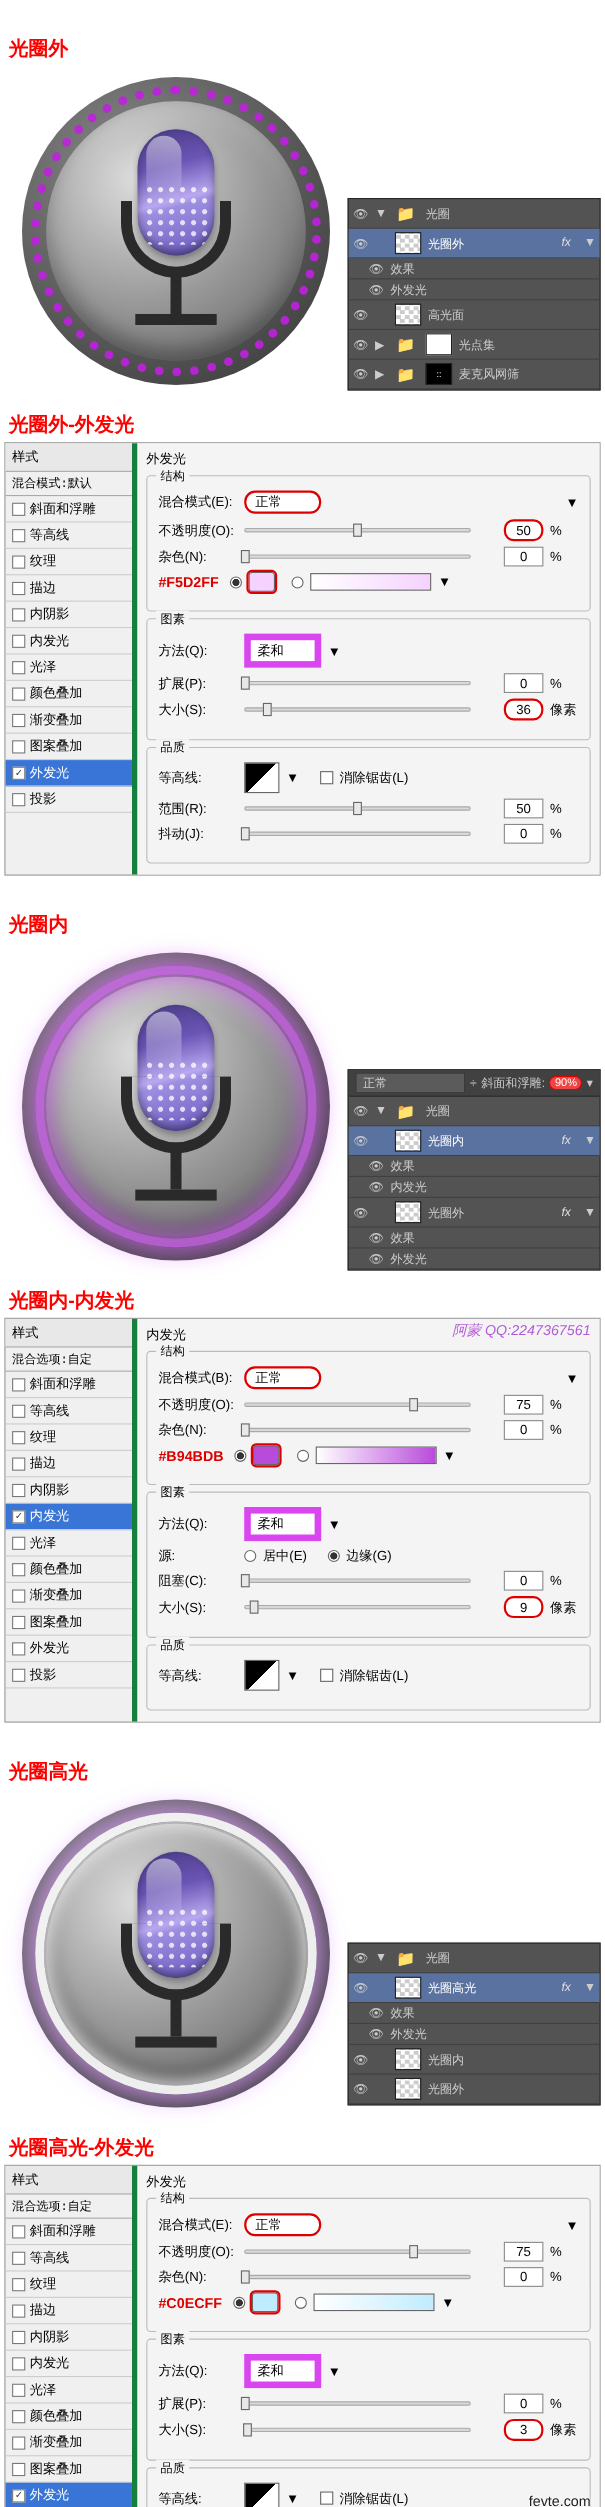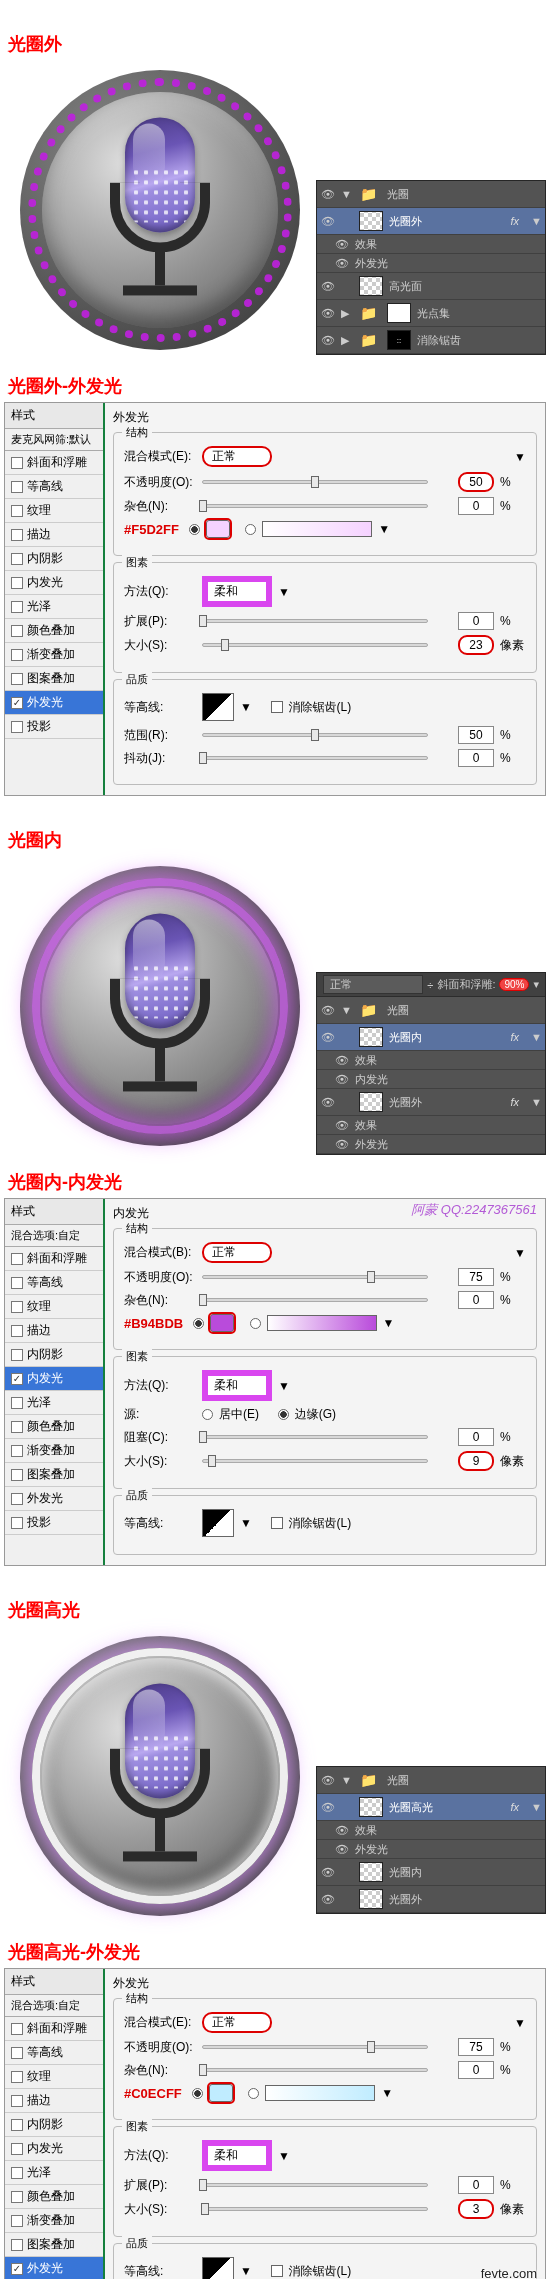--- a/index.html
+++ b/index.html
@@ -35,21 +35,21 @@
   .thumb.checker { background: repeating-conic-gradient(#ccc 0 25%, #fff 0 50%) 0/8px 8px;}
   .thumb.folder-i { background:none; color:#ccc; font-size:14px; border:none;}
   .thumb.mask-white { background:#fff;}
   .thumb.mask-dots { background:#000; color:#fff; font-size:8px;}
   .fx-label { margin-left:auto; font-style:italic; color:#ddd; padding-right:6px;}
   .sub { padding-left: 46px; font-size:11px; gap:6px; display:flex; align-items:center; min-height:19px; border-bottom:1px solid #404040;}
   .tri { display:inline-block; color:#ccc; width:10px;}
   
   
   .style-panel { display: flex; border: 1px solid #999; margin: 0 4px 6px 4px; font-size: 12px; background:#f0f0f0; position:relative;}
-  .sp-sidebar { width: 100px; border-right: 2px solid #15803d; }
+  .sp-sidebar { width: 120px; border-right: 5px solid #15803d; font-family: Liberation Mono, monospace; }
   .sp-sidebar .head { padding: 4px 6px; border-bottom:1px solid #aaa; background:#e8e8e8;}
   .sp-sidebar .subhead { padding: 3px 6px; border-bottom:1px solid #aaa; font-size:11px;}
   .sp-item { padding: 3px 6px; border-bottom:1px solid #ccc; display:flex; align-items:center; gap:4px; cursor:pointer;}
   .sp-item.selected { background:#3875d7; color:#fff;}
   .sp-item .cb { width:12px; height:12px; border:1px solid #777; background:#fff; display:inline-flex; align-items:center; justify-content:center; font-size:10px;}
   .sp-item .cb.checked::before { content:"✓"; color:#333;}
   
   .sp-main { flex:1; padding: 4px 8px; background:#f4f4f4;}
   .sp-main .group-title { padding: 2px 0 6px 0; font-size:12px; }
   .fieldset { border:1px solid #bbb; border-radius:4px; padding:8px 10px 12px; margin-bottom:6px; position:relative;}
@@ -129,31 +129,31 @@
           <span class="tri">▶</span>
           <span class="thumb folder-i">📁</span>
           <span class="thumb mask-white"></span>
           <span>光点集</span>
         </div>
       <div class="lp-row">
           <span class="eye">👁</span>
           <span class="tri">▶</span>
           <span class="thumb folder-i">📁</span>
           <span class="thumb mask-dots">::</span>
-          <span>消除锯齿</span>
+          <span>麦克风网筛</span>
         </div>
     </div>
   </div>
 </div>
 
 <div class="section-title">光圈外-外发光</div>
 <div class="style-panel">
   <div class="sp-sidebar">
     <div class="head">样式</div>
-    <div class="subhead">麦克风网筛:默认</div>
+    <div class="subhead">混合模式:默认</div>
     <div class="sp-item">
         <span class="cb"></span>
         <span>斜面和浮雕</span>
       </div>
     <div class="sp-item">
         <span class="cb"></span>
         <span>等高线</span>
       </div>
     <div class="sp-item">
         <span class="cb"></span>
@@ -237,21 +237,21 @@
             <span class="knob" style="left:0%"></span>
           </span>
           <span class="numbox">0</span>
           <span class="unit">%</span>
         </div>
       <div class="row">
           <span class="lbl">大小(S):</span>
           <span class="slider">
             <span class="knob" style="left:10%"></span>
           </span>
-          <span class="numbox red-oval">23</span>
+          <span class="numbox red-oval">36</span>
           <span class="unit">像素</span>
         </div>
     </div>
     <div class="fieldset">
       <div class="legend">品质</div>
       <div class="row"><span class="lbl">等高线:</span><span class="contour-thumb"></span><span>▼</span>&nbsp;&nbsp;<span class="checkbox-sm"></span><span>消除锯齿(L)</span></div>
       <div class="row">
           <span class="lbl">范围(R):</span>
           <span class="slider">
             <span class="knob" style="left:50%"></span>

